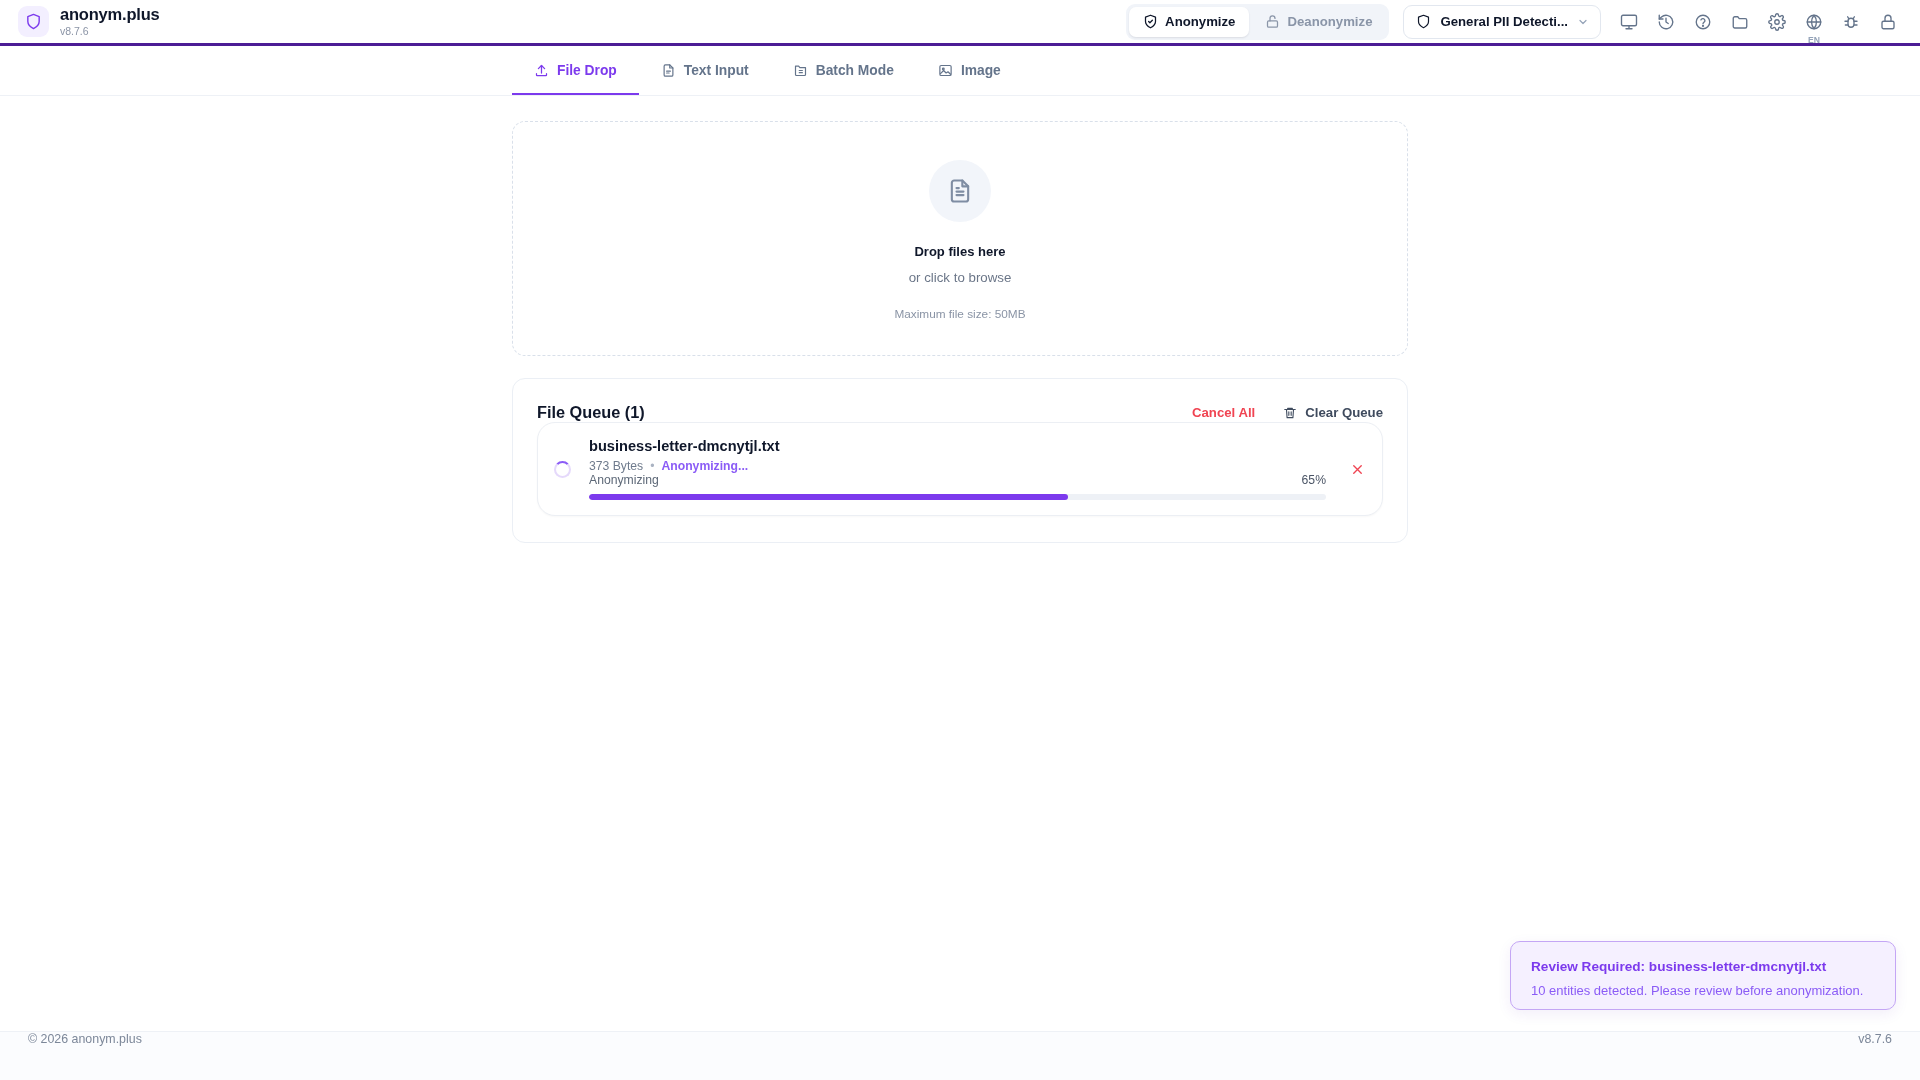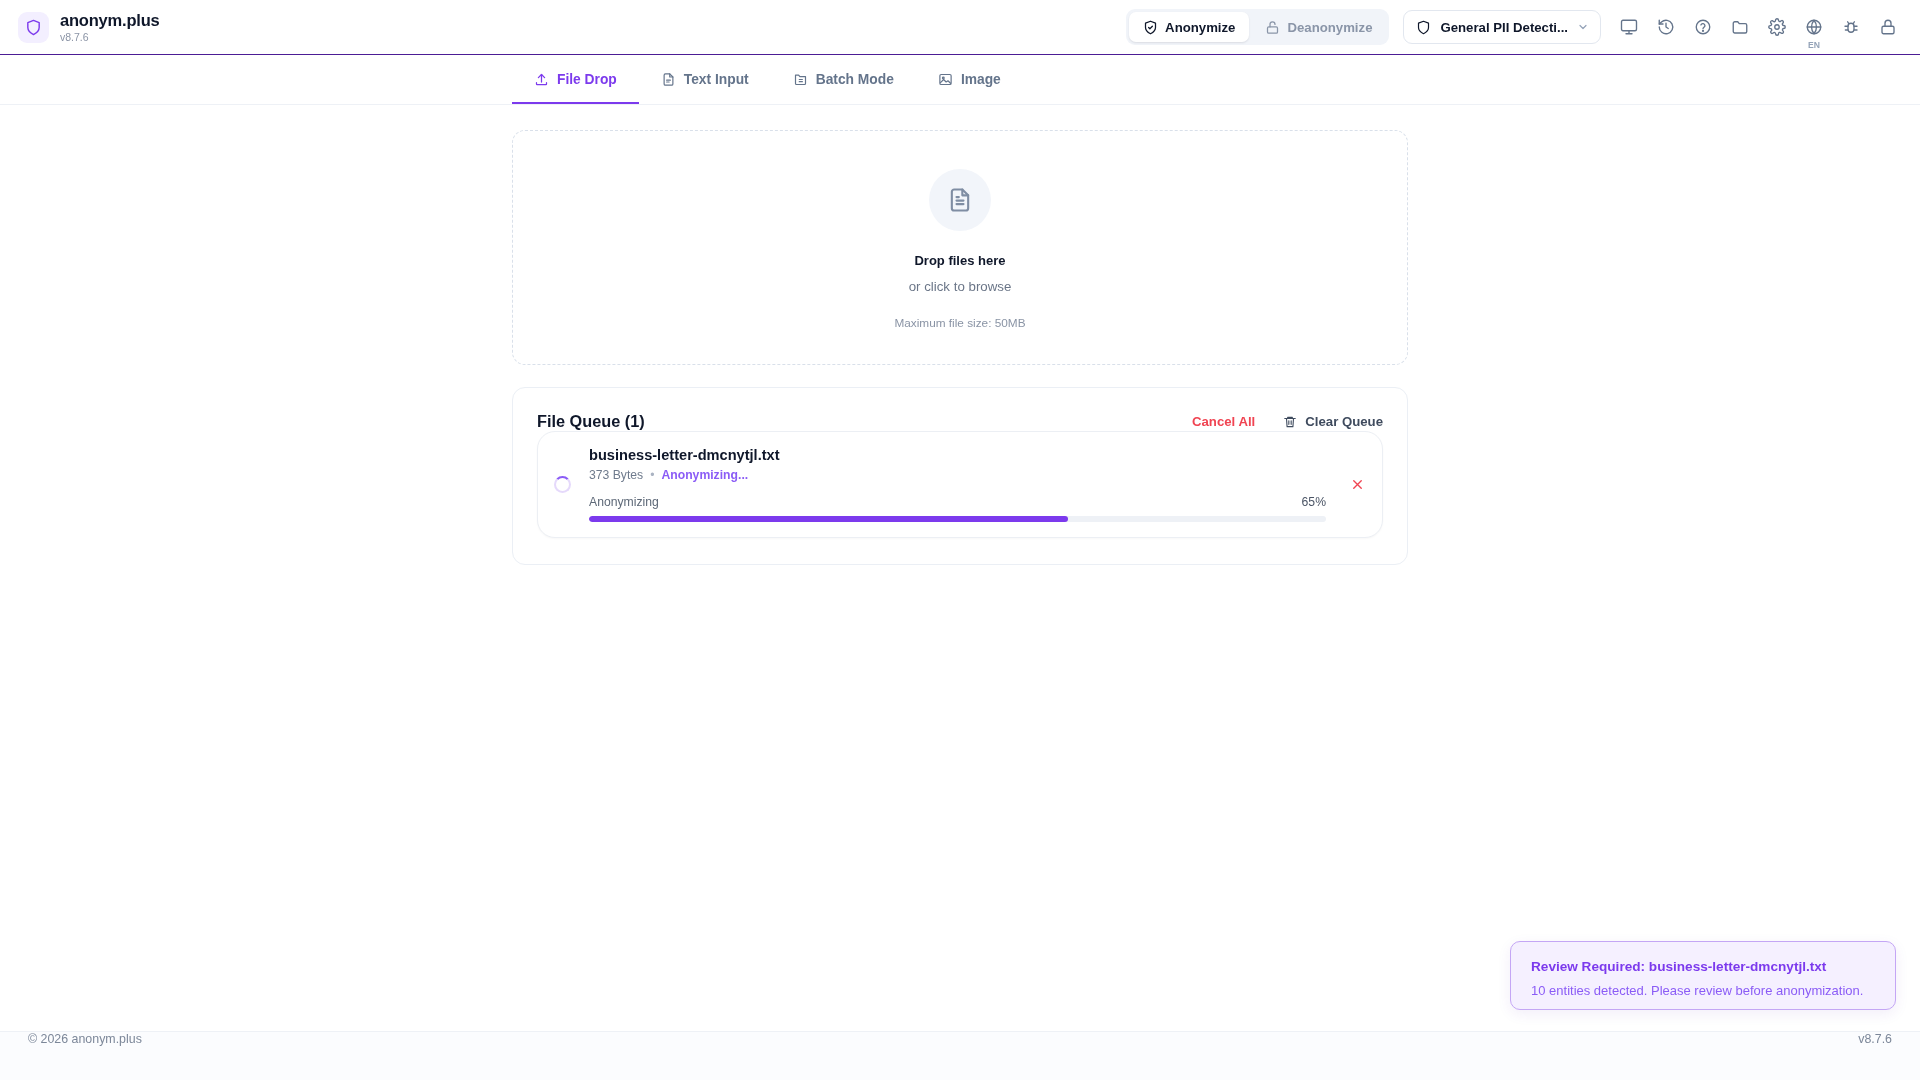--- a/index.html
+++ b/index.html
@@ -6,25 +6,25 @@
   html, body {
     width: 1920px; height: 1080px;
     font-family: "Liberation Sans", sans-serif;
     background: #ffffff;
     color: #1e293b;
     overflow: hidden;
   }
 
   
   .header {
-    height: 55px;
+    height: 46px;
     display: flex;
     align-items: center;
     padding: 16px 18px;
-    border-bottom: 1px solid #4c1d95;
+    border-bottom: 3px solid #4c1d95;
     background: #ffffff;
   }
   .brand { display: flex; align-items: center; gap: 11px; }
   .brand-logo {
     width: 31px; height: 31px;
     border-radius: 9px;
     background: #f3efff;
     display: flex; align-items: center; justify-content: center;
   }
   .brand-text { display: flex; flex-direction: column; line-height: 1.15; }
@@ -194,21 +194,20 @@
     margin-right: 18px;
     flex: 0 0 auto;
   }
   .file-main { flex: 1 1 auto; min-width: 0; }
   .file-name { font-size: 14.6px; font-weight: 700; color: #0f172a; }
   .file-meta { font-size: 12.2px; color: #6f7b8d; margin-top: 5px; display: flex; align-items: center; gap: 7px; }
   .file-meta .dot { color: #aab3c2; }
   .file-status-purple { color: #8b5cf6; font-weight: 600; }
   .prog-head {
     display: flex; align-items: center; justify-content: space-between;
-    margin-top: 13px;
     font-size: 12.2px;
     color: #5d6877;
   }
   .prog-pct { color: #4a5465; }
   .prog-track {
     height: 6px;
     background: #eef1f6;
     border-radius: 999px;
     margin-top: 7px;
     overflow: hidden;

